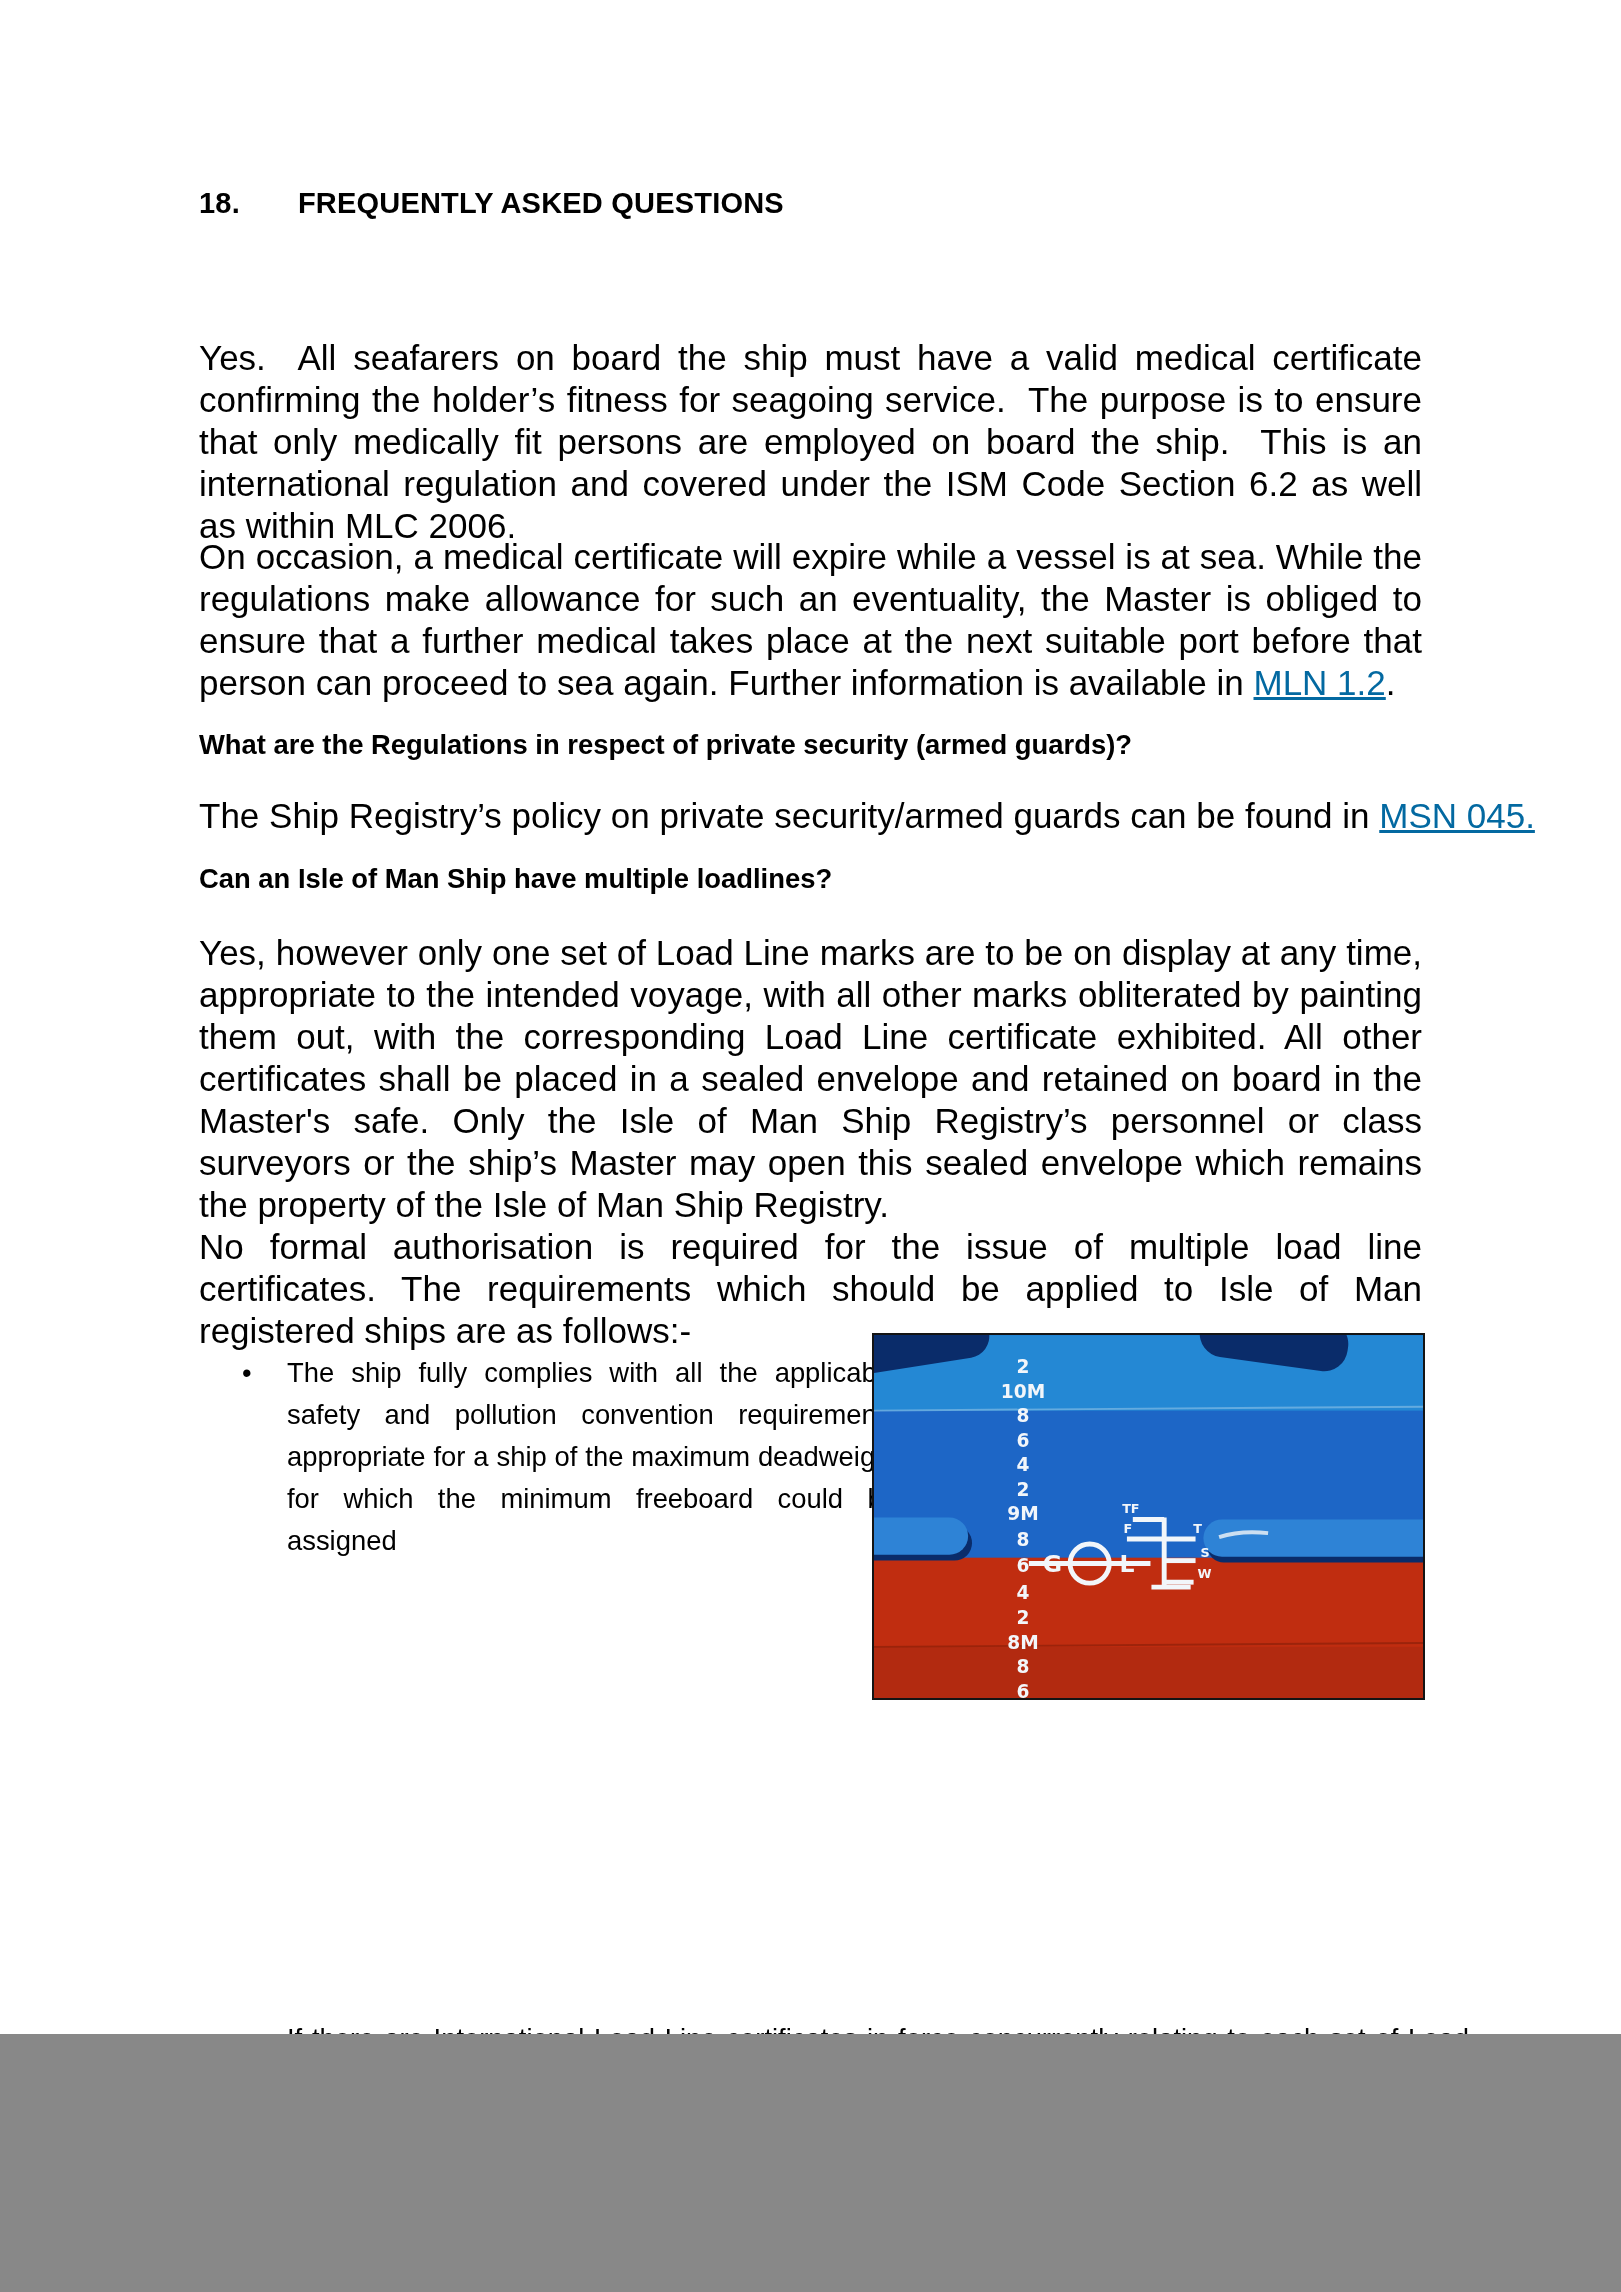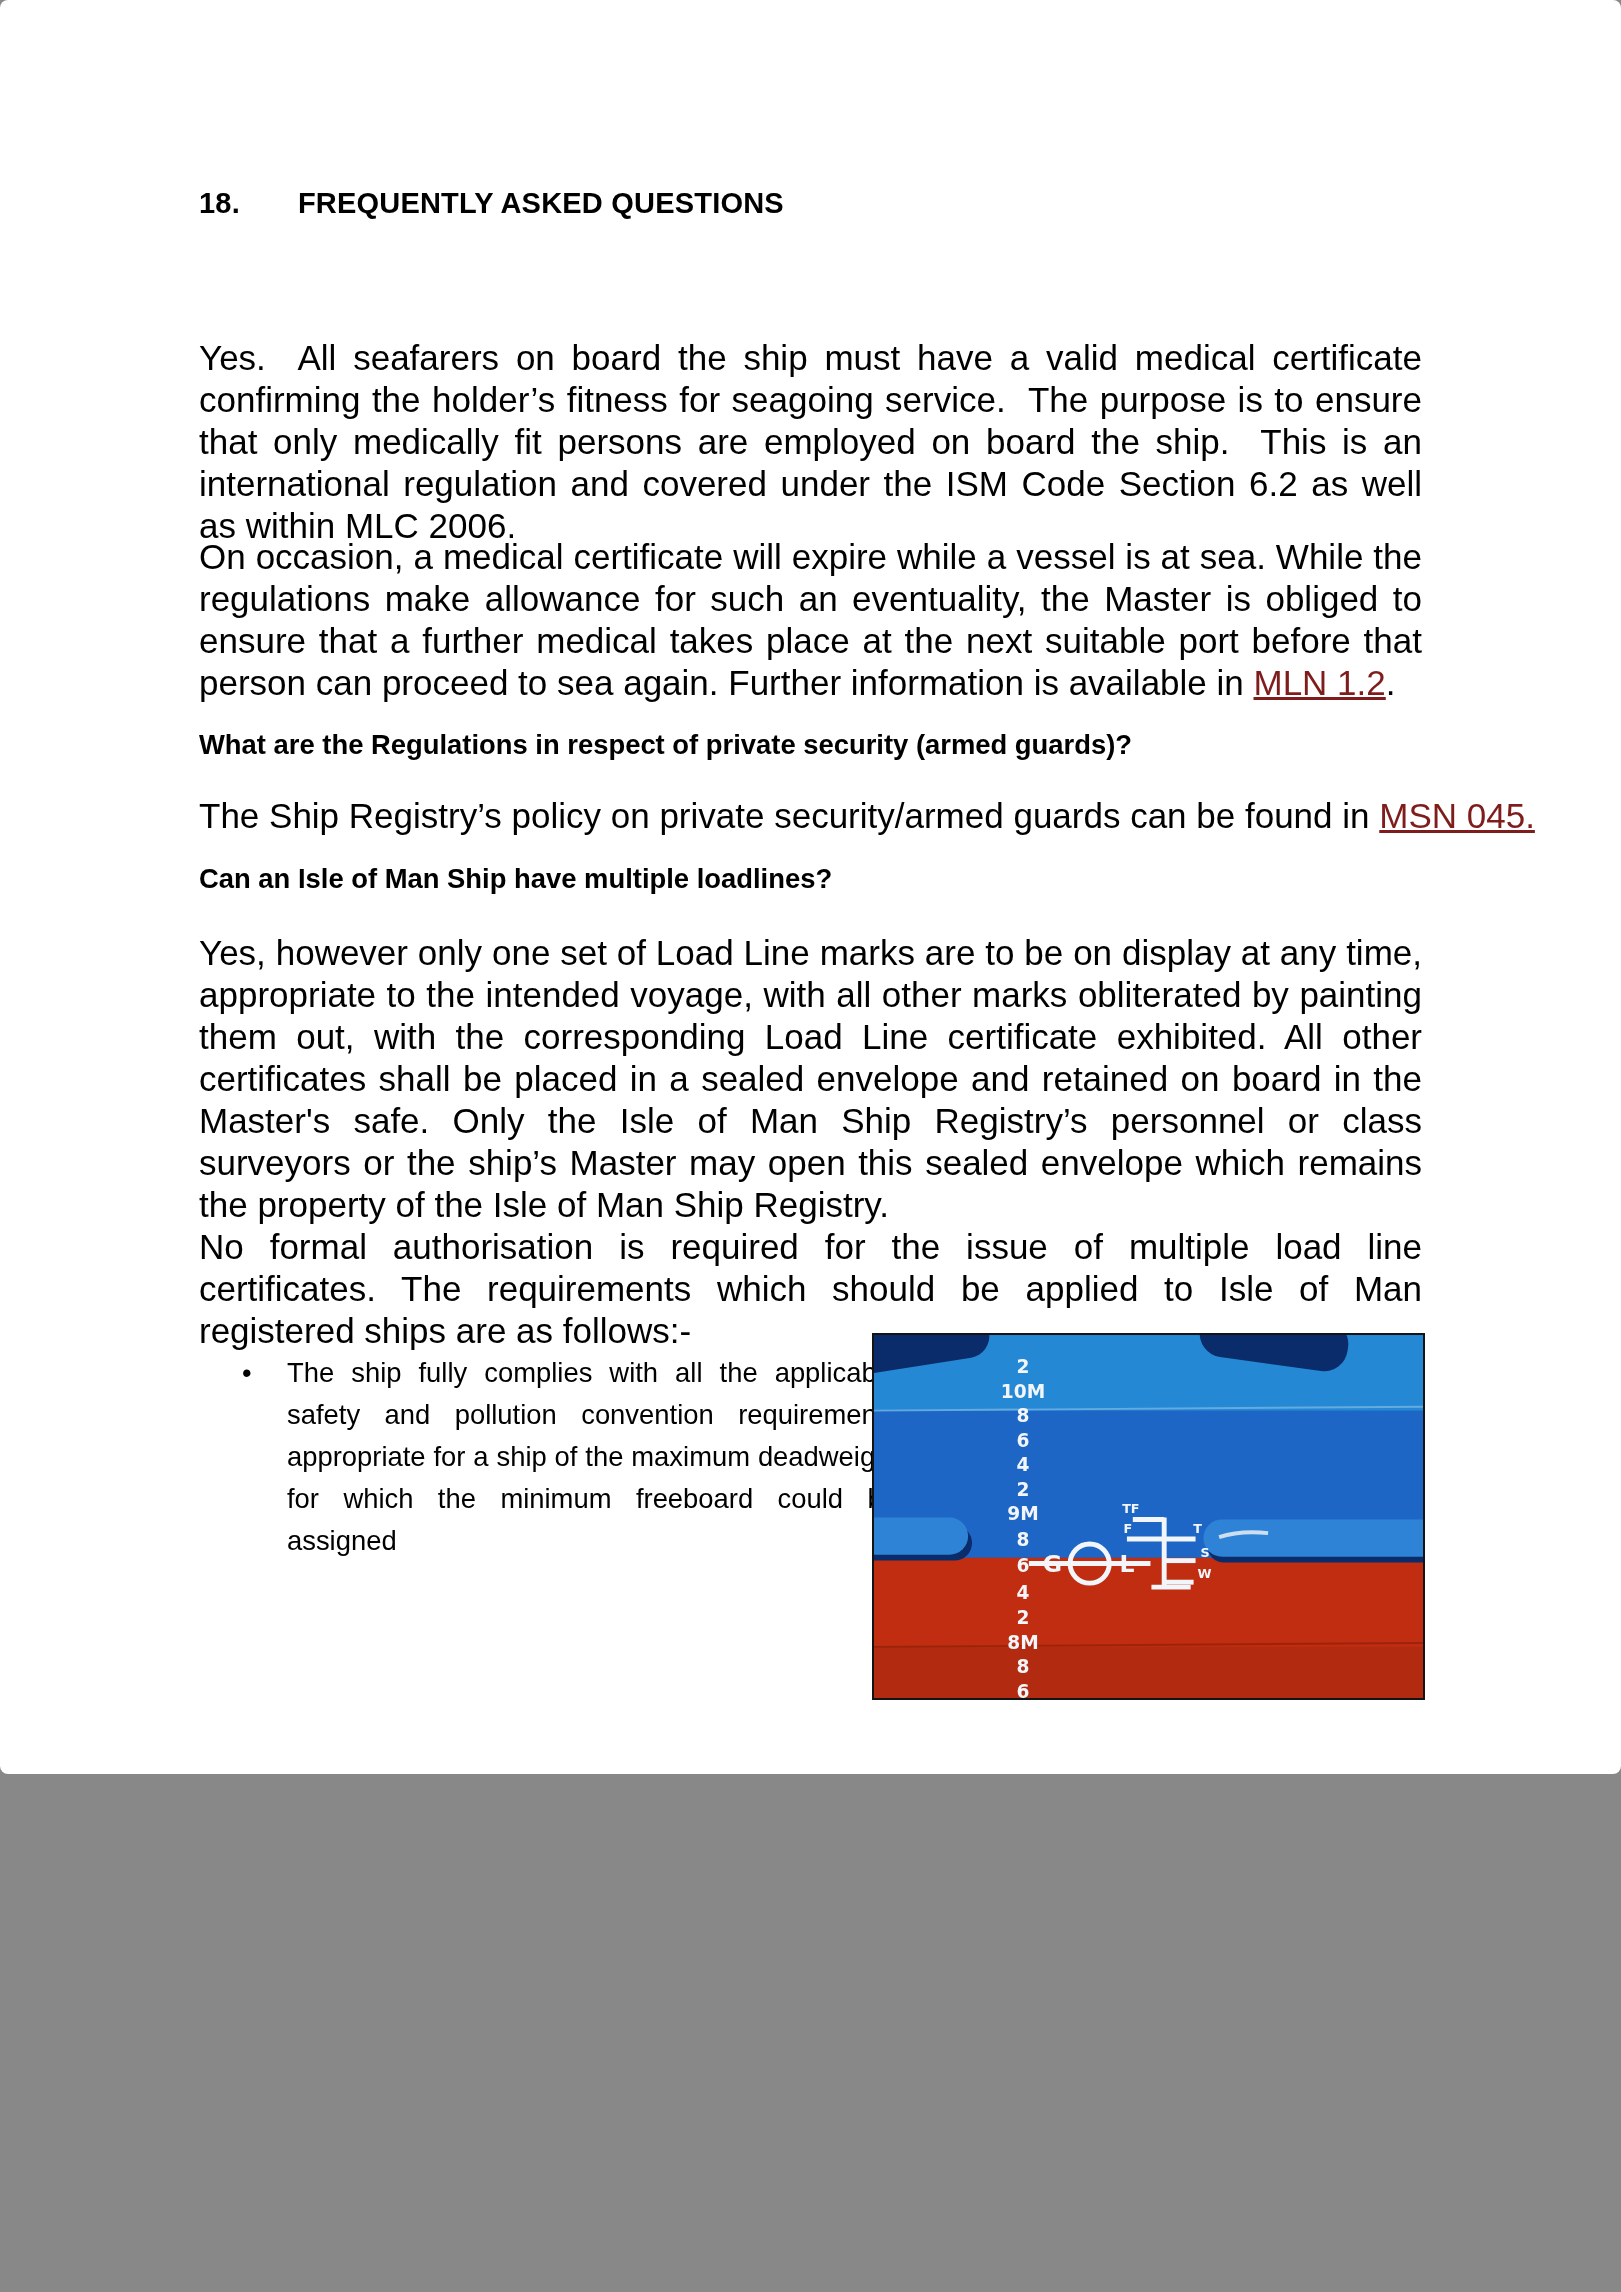--- a/index.html
+++ b/index.html
@@ -1,32 +1,31 @@
 <!DOCTYPE html>
 <html><head>
 <meta charset="utf-8">
 <style>
   html,body{margin:0;padding:0;background:#888;}
   .page{
     position:relative;
-    width:1621px;height:1774px;
+    width:1621px;height:2034px;
     margin:0 auto;
     background:#ffffff;
     overflow:hidden;
     font-family:"Liberation Sans",sans-serif;
     color:#000;
-    border-radius:8px;
   }
   .abs{position:absolute;}
   .doc-heading{font-size:29px;font-weight:bold;letter-spacing:0.2px;white-space:nowrap;}
   .htab{display:inline-block;width:58px;}
   .q{font-size:27.4px;font-weight:bold;white-space:nowrap;}
   .para{font-size:35px;line-height:42px;text-align:justify;width:1223px;}
   .oneline{white-space:nowrap;text-align:left;}
-  .link{color:#7f1d1d;text-decoration:underline;cursor:pointer;margin-top:39px;}
+  .link{color:#0369a1;text-decoration:underline;cursor:pointer;margin-top:39px;}
   .bullet-item{position:relative;padding-left:47px;font-size:27.4px;line-height:42px;text-align:justify;}
   .bullet-dot{position:absolute;left:2px;top:0;font-size:27.4px;line-height:42px;}
   .bullet-dot::before{content:"\2022";}
   .photo-frame{border:2px solid #141414;line-height:0;background:#1d66c6;}
   .footer-text{font-size:27px;line-height:29px;white-space:nowrap;z-index:3;}
   .wm{z-index:1;}
 </style>
 </head>
 <body>
 

